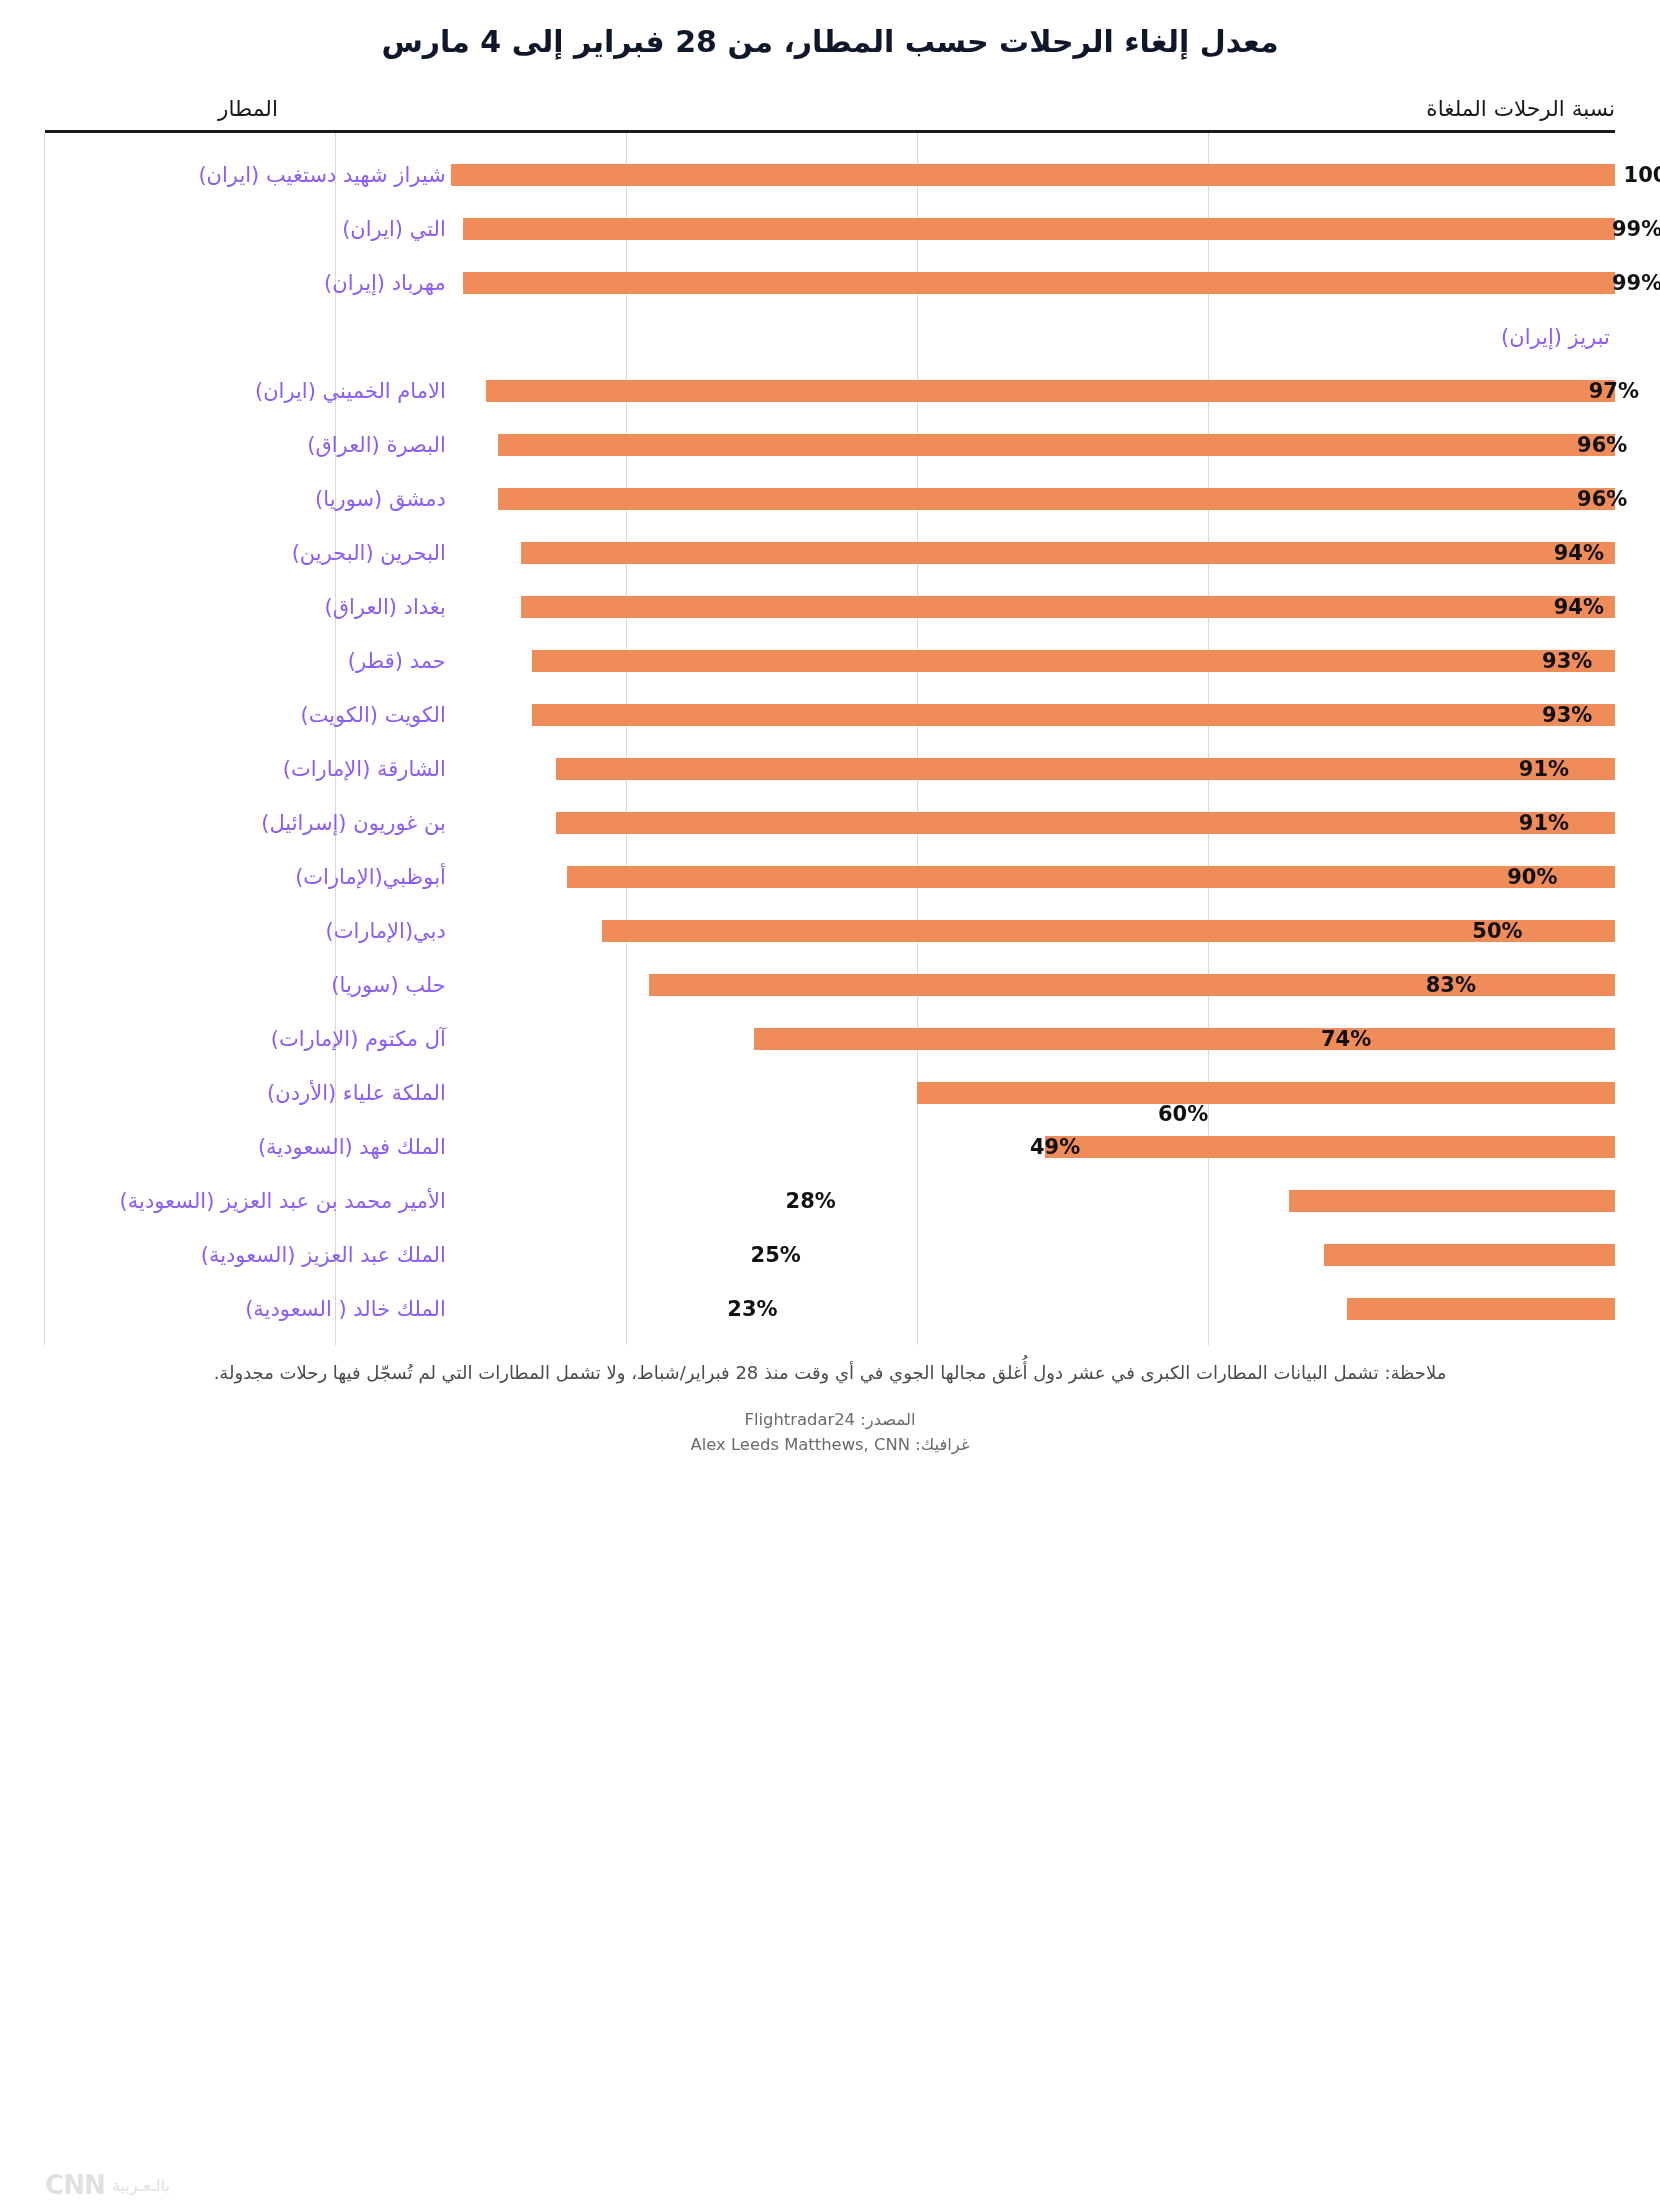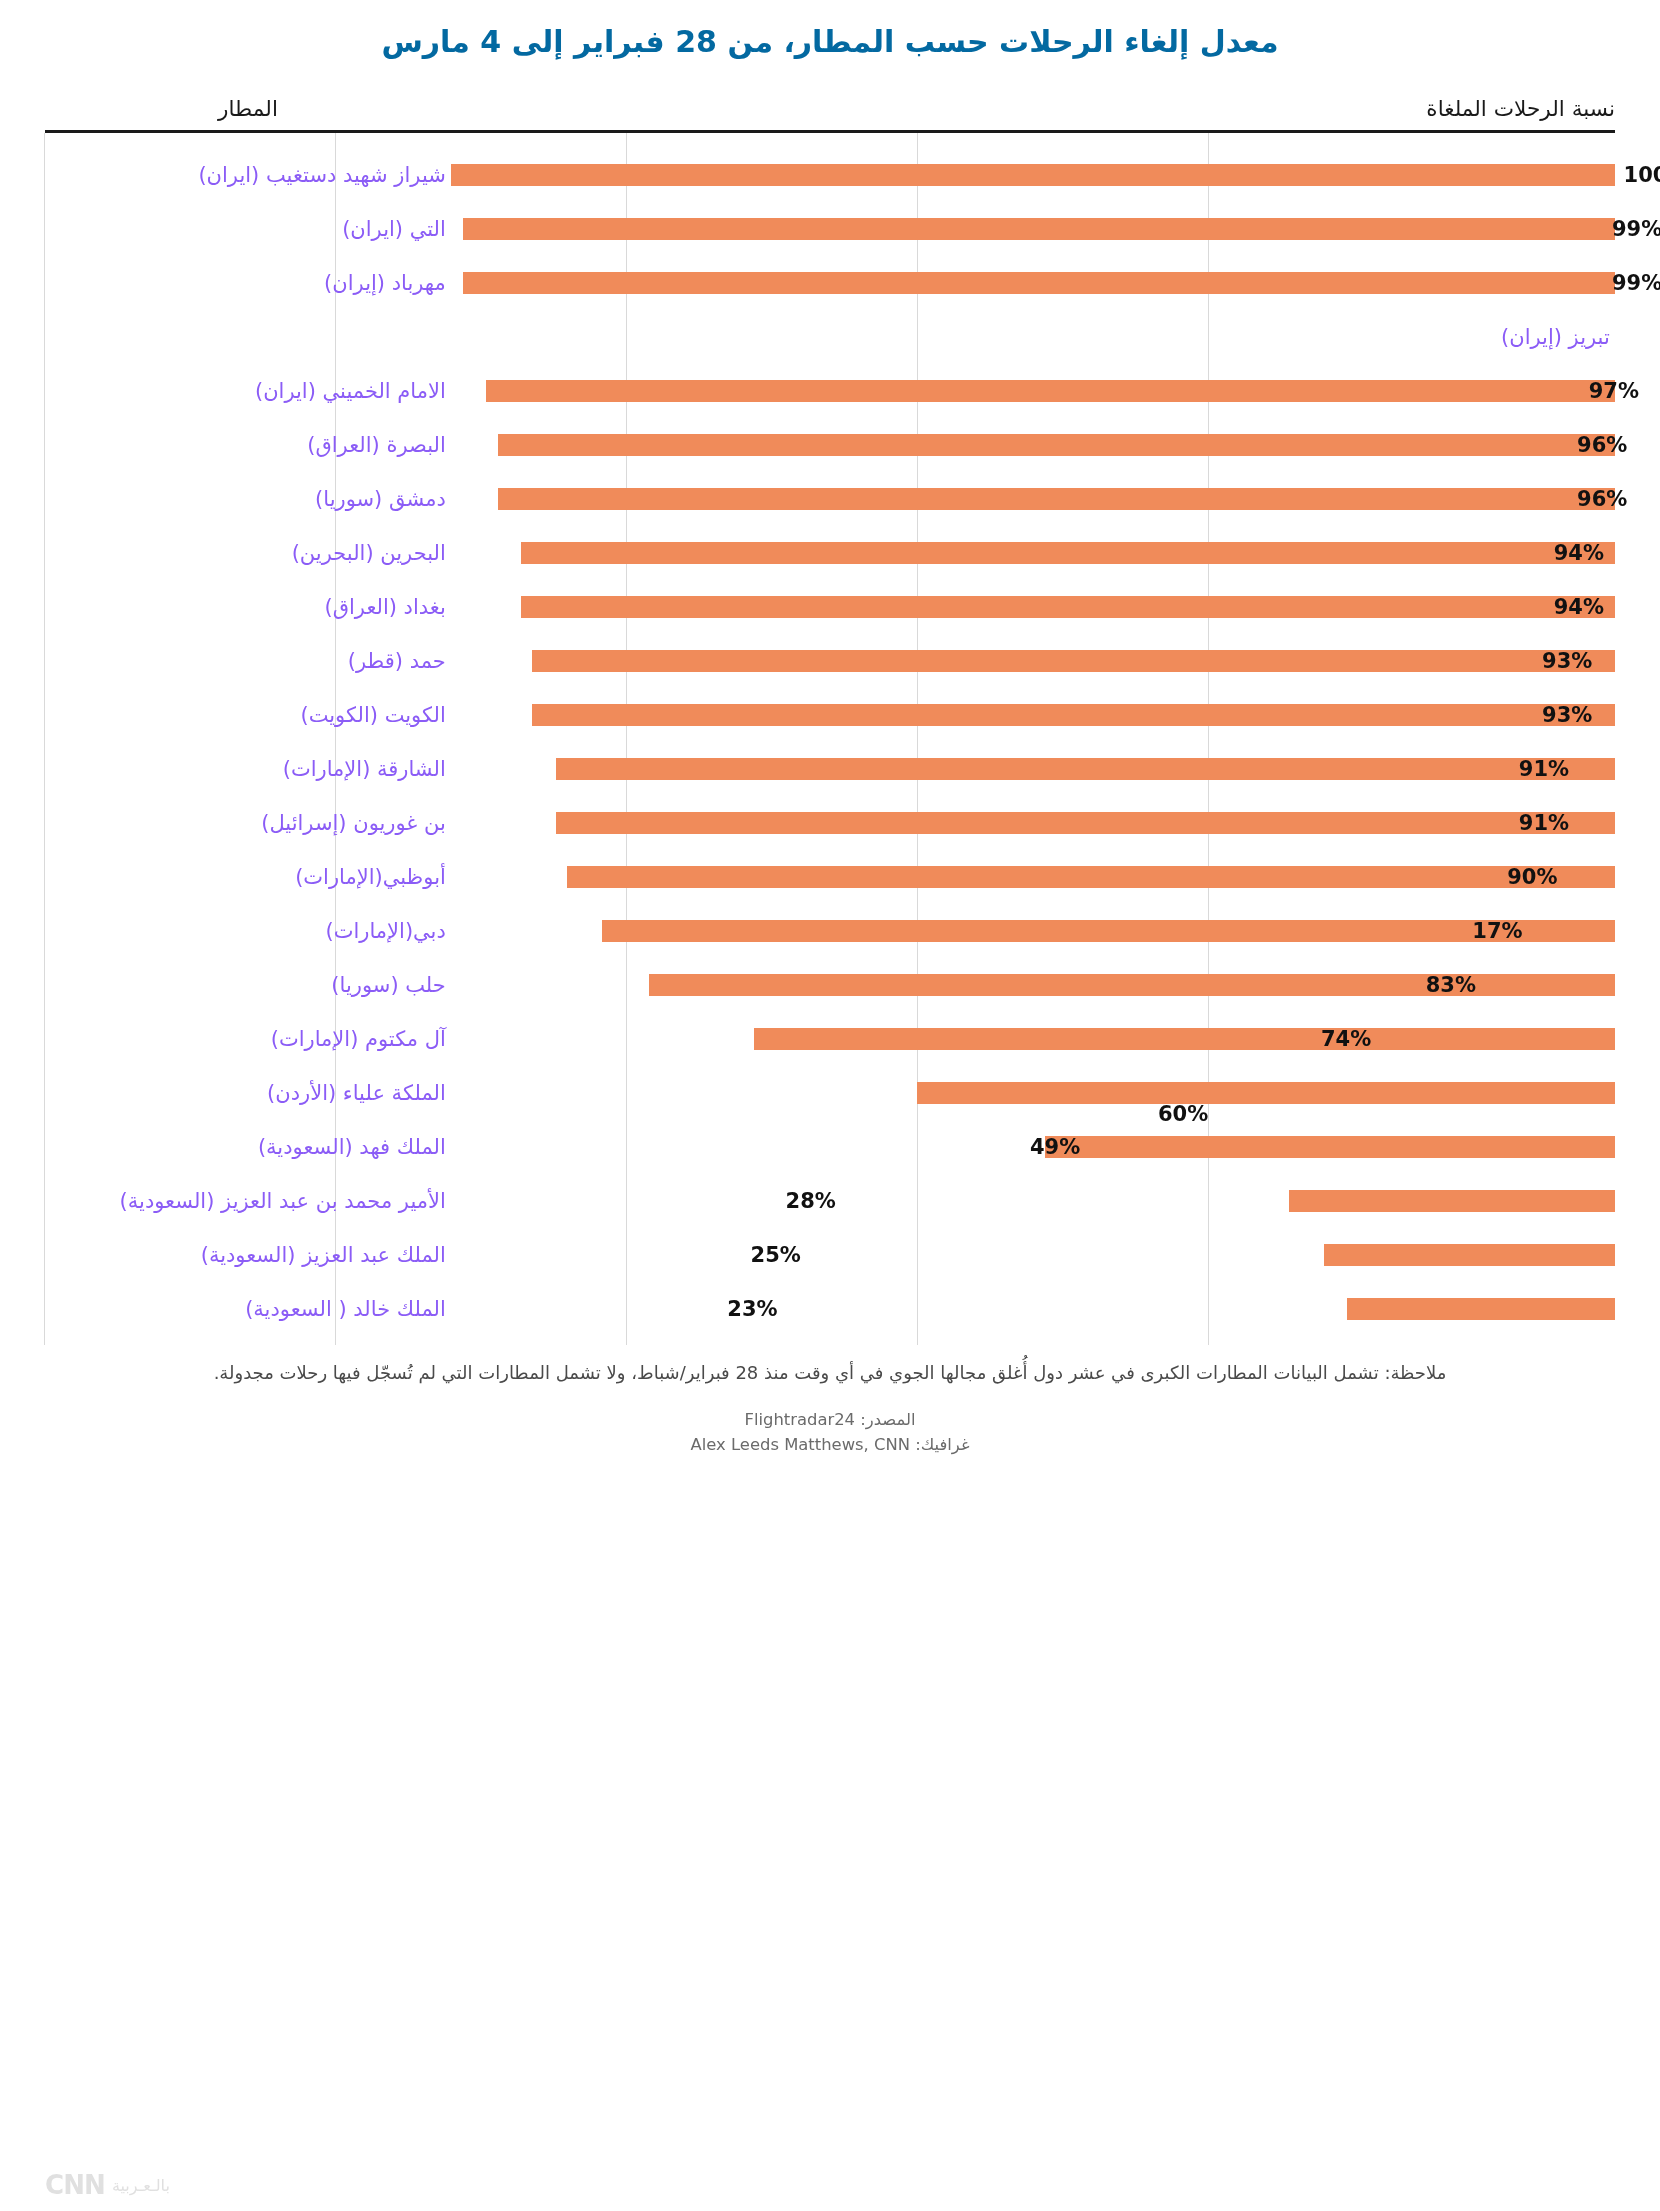--- a/index.html
+++ b/index.html
@@ -18,21 +18,21 @@
     width: 1660px;
     min-height: 2212px;
     box-sizing: border-box;
     padding: 0 45px;
     position: relative;
   }
   .chart-title {
     text-align: center;
     font-size: 30px;
     font-weight: bold;
-    color: #0369a1;
+    color: #0f172a;
     padding-top: 22.5px;
     letter-spacing: 0px;
     line-height: 1.25;
   }
   .header-row {
     display: flex;
     align-items: flex-end;
     margin-top: 36px;
     padding-bottom: 8.6px;
   }
@@ -300,21 +300,21 @@
               <div class="bar" style="width: 90%; background: rgb(240, 139, 90);"></div>
               <div class="bar-value" style="left: calc(90% + 8.6px);">90%</div>
             </div>
           </div>
           <div class="label-cell">أبوظبي(الإمارات)</div>
         </div>
         <div class="row">
           <div class="bar-cell">
             <div class="bar-wrap">
               <div class="bar" style="width: 87%; background: rgb(240, 139, 90);"></div>
-              <div class="bar-value" style="left: calc(87% + 8.6px);">17%</div>
+              <div class="bar-value" style="left: calc(87% + 8.6px);">50%</div>
             </div>
           </div>
           <div class="label-cell">دبي(الإمارات)</div>
         </div>
         <div class="row">
           <div class="bar-cell">
             <div class="bar-wrap">
               <div class="bar" style="width: 83%; background: rgb(240, 139, 90);"></div>
               <div class="bar-value" style="left: calc(83% + 8.6px);">83%</div>
             </div>

